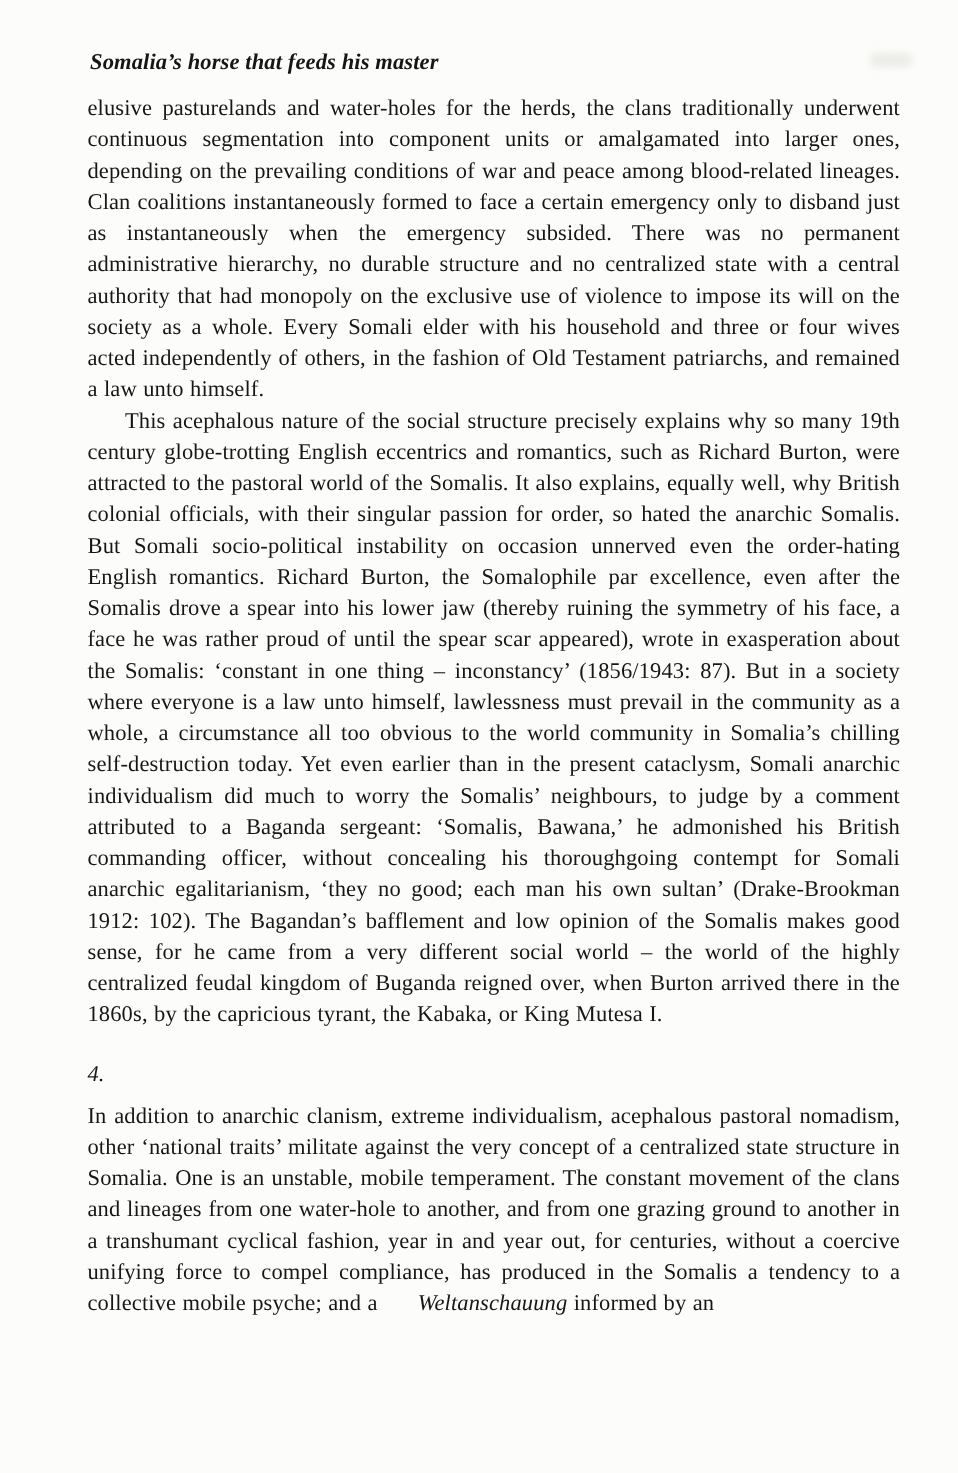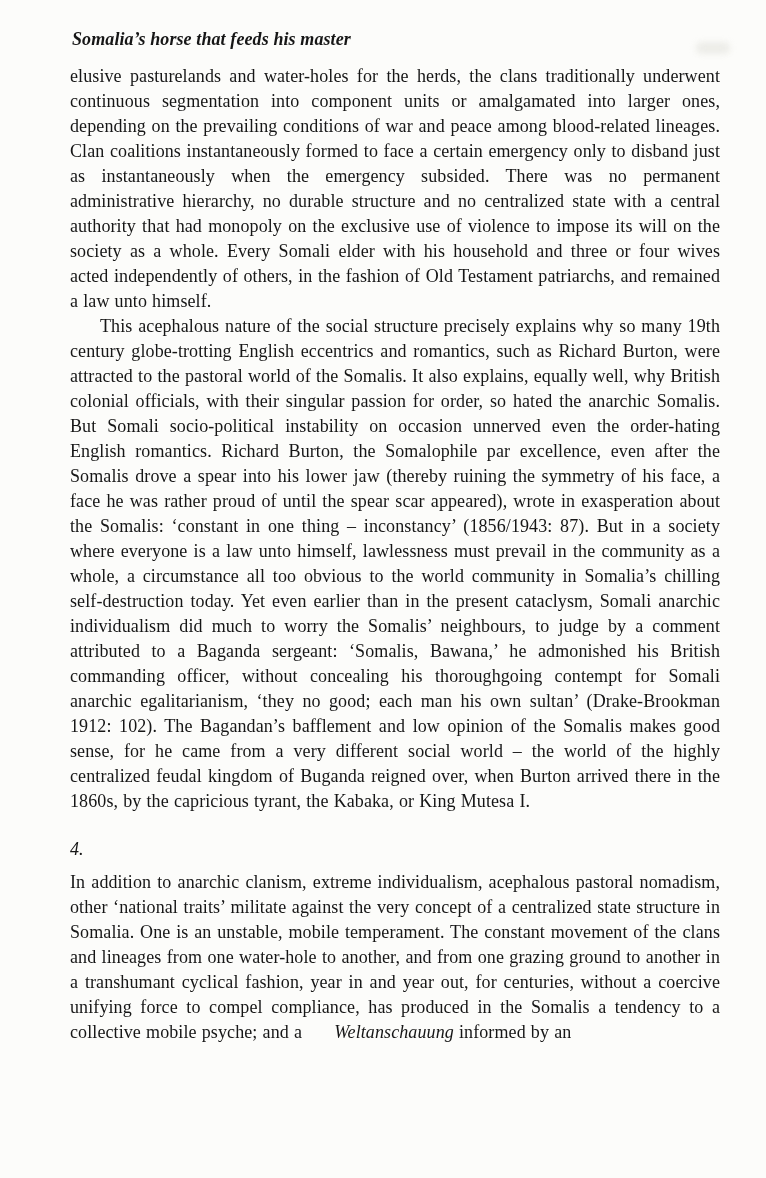--- a/index.html
+++ b/index.html
@@ -14,21 +14,21 @@
     position: relative;
     font-family: "Liberation Serif", "DejaVu Serif", serif;
     color: #161616;
   }
   .page {
     position: absolute;
     top: 0; left: 0;
     width: 766px;
     height: 1056px;
     box-sizing: border-box;
-    padding: 28px 46px 0 70px;
+    padding: 38px 46px 0 70px;
   }
   .running-header {
     font-style: italic;
     font-size: 18px;
     line-height: 22px;
     margin: 0 0 14px 2px;
     letter-spacing: 0.1px;
   }
   .body-text p {
     margin: 0;

